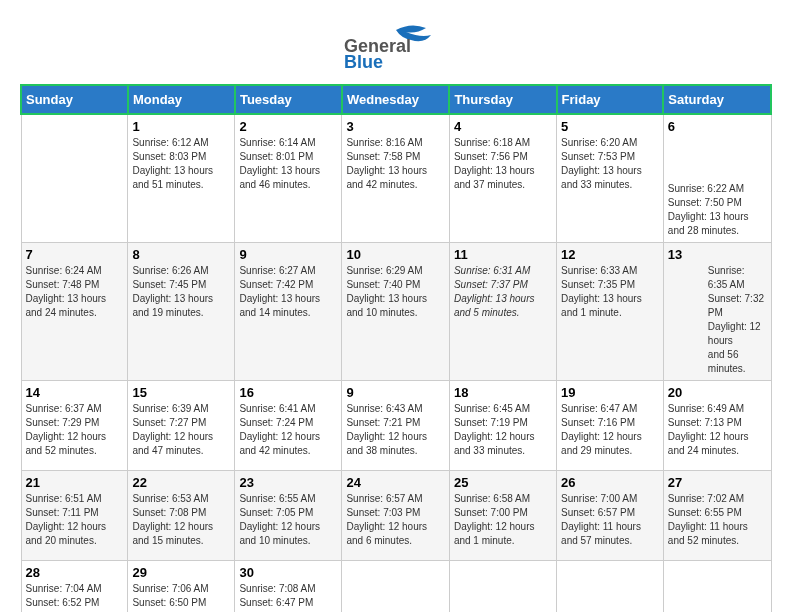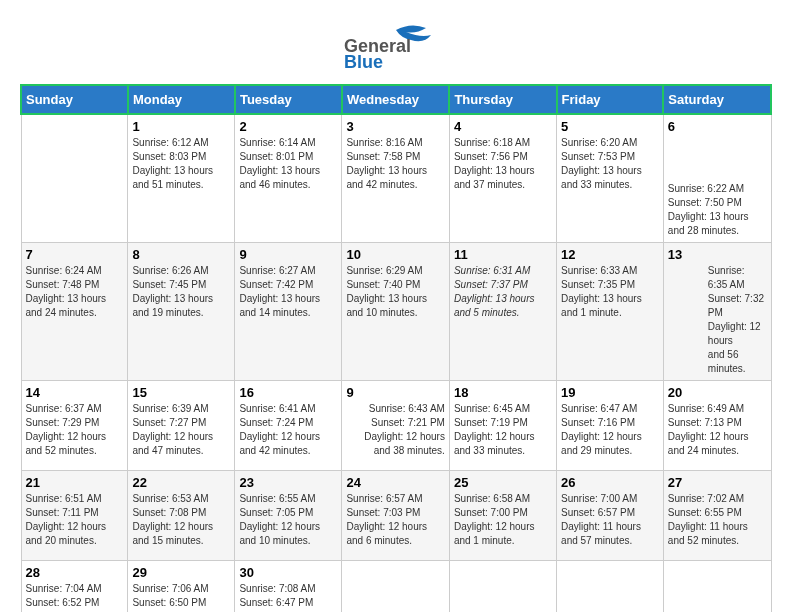--- a/index.html
+++ b/index.html
@@ -227,21 +227,21 @@
         </td>
         <td>
           <span class="day-num">16</span>
           <div class="day-info" style="white-space: pre-line;">Sunrise: 6:41 AM
 Sunset: 7:24 PM
 Daylight: 12 hours
 and 42 minutes.</div>
         </td>
         <td>
           <span class="day-num">9</span>
-          <div class="day-info" style="white-space: pre-line; text-align: right;">Sunrise: 6:43 AM
+          <div class="day-info" style="white-space: pre-line;">Sunrise: 6:43 AM
 Sunset: 7:21 PM
 Daylight: 12 hours
 and 38 minutes.</div>
         </td>
         <td>
           <span class="day-num">18</span>
           <div class="day-info" style="white-space: pre-line;">Sunrise: 6:45 AM
 Sunset: 7:19 PM
 Daylight: 12 hours
 and 33 minutes.</div>

